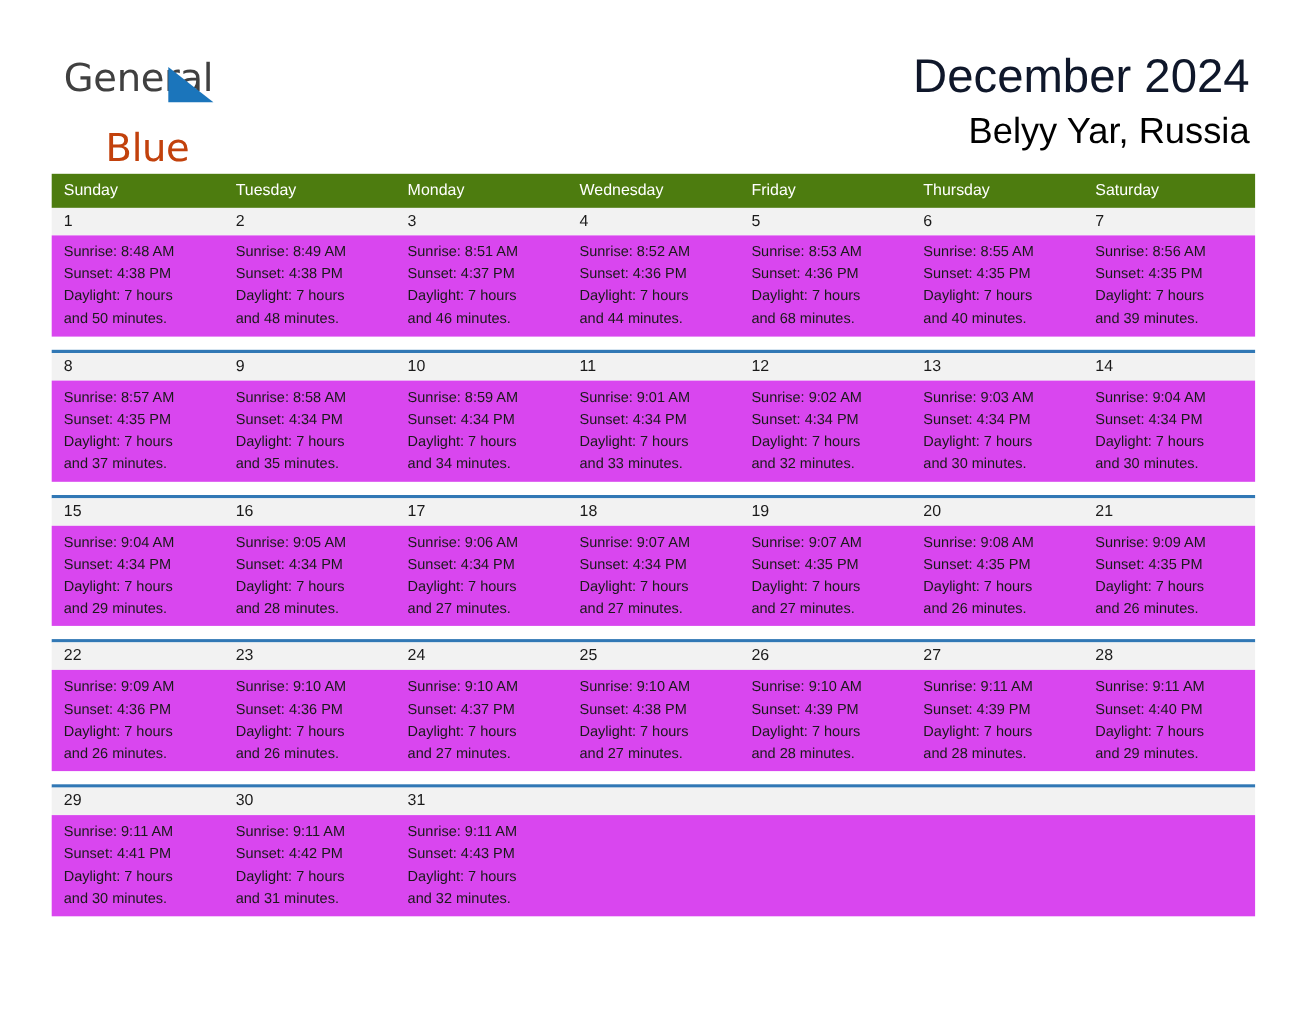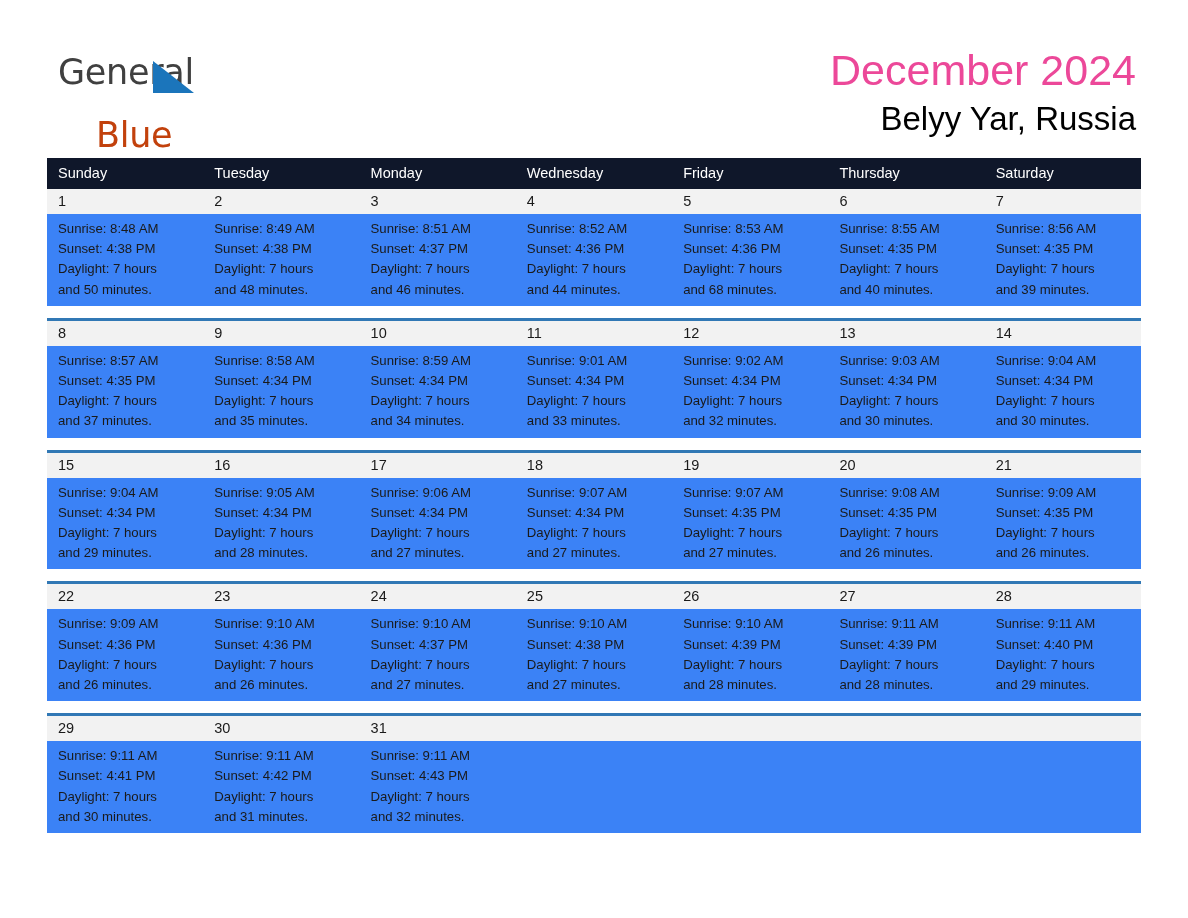--- a/index.html
+++ b/index.html
@@ -74,21 +74,21 @@
   .title-block {
     position: absolute;
     right: 52px;
     top: 44px;
     text-align: right;
   }
   .month-title {
     font-size: 43px;
     line-height: 52px;
     font-weight: 400;
-    color: #ec4899;
+    color: #0f172a;
     white-space: nowrap;
   }
   .location-title {
     margin-top: 8px;
     font-size: 33px;
     line-height: 30px;
     font-weight: 400;
     color: #000000;
     white-space: nowrap;
   }
@@ -96,21 +96,21 @@
   
   .calendar {
     position: absolute;
     left: 47px;
     top: 158px;
     width: 1094px;
   }
 
   .weekday-row {
     display: flex;
-    background: #0f172a;
+    background: #4d7c0f;
     height: 31px;
   }
   .weekday-cell {
     flex: 1 1 0;
     min-width: 0;
     color: #ffffff;
     font-size: 14.5px;
     line-height: 31px;
     padding-left: 11px;
     box-sizing: border-box;
@@ -137,21 +137,21 @@
     min-width: 0;
     padding-left: 11px;
     box-sizing: border-box;
     font-size: 14.5px;
     line-height: 25px;
     color: #1a1a1a;
   }
 
   .info-band {
     display: flex;
-    background: #3b82f6;
+    background: #d946ef;
     min-height: 88px;
   }
   .info-cell {
     flex: 1 1 0;
     min-width: 0;
     padding: 5px 8px 6px 11px;
     box-sizing: border-box;
   }
   .info-line {
     font-size: 13.2px;

